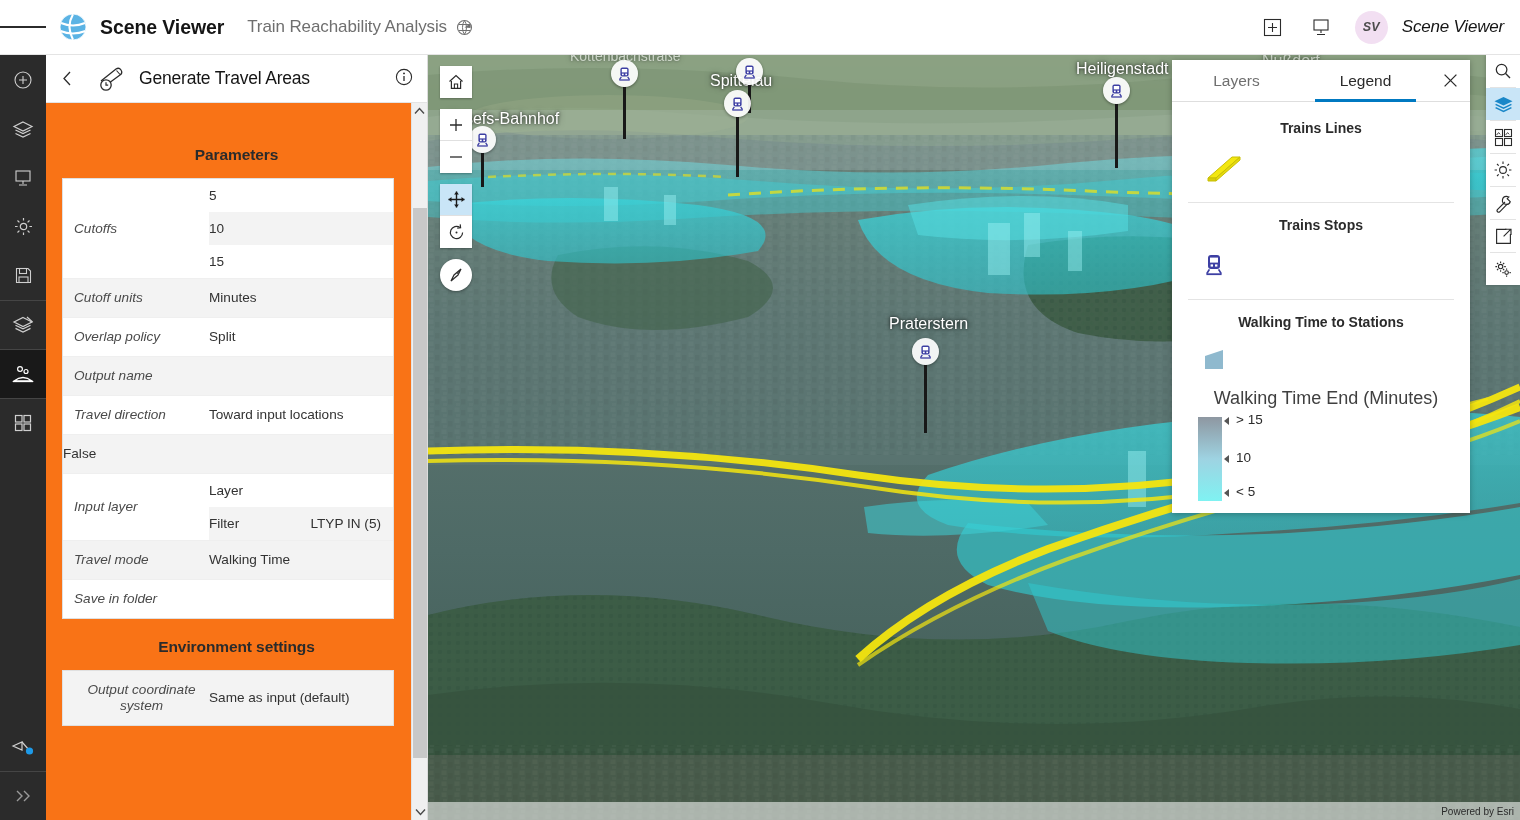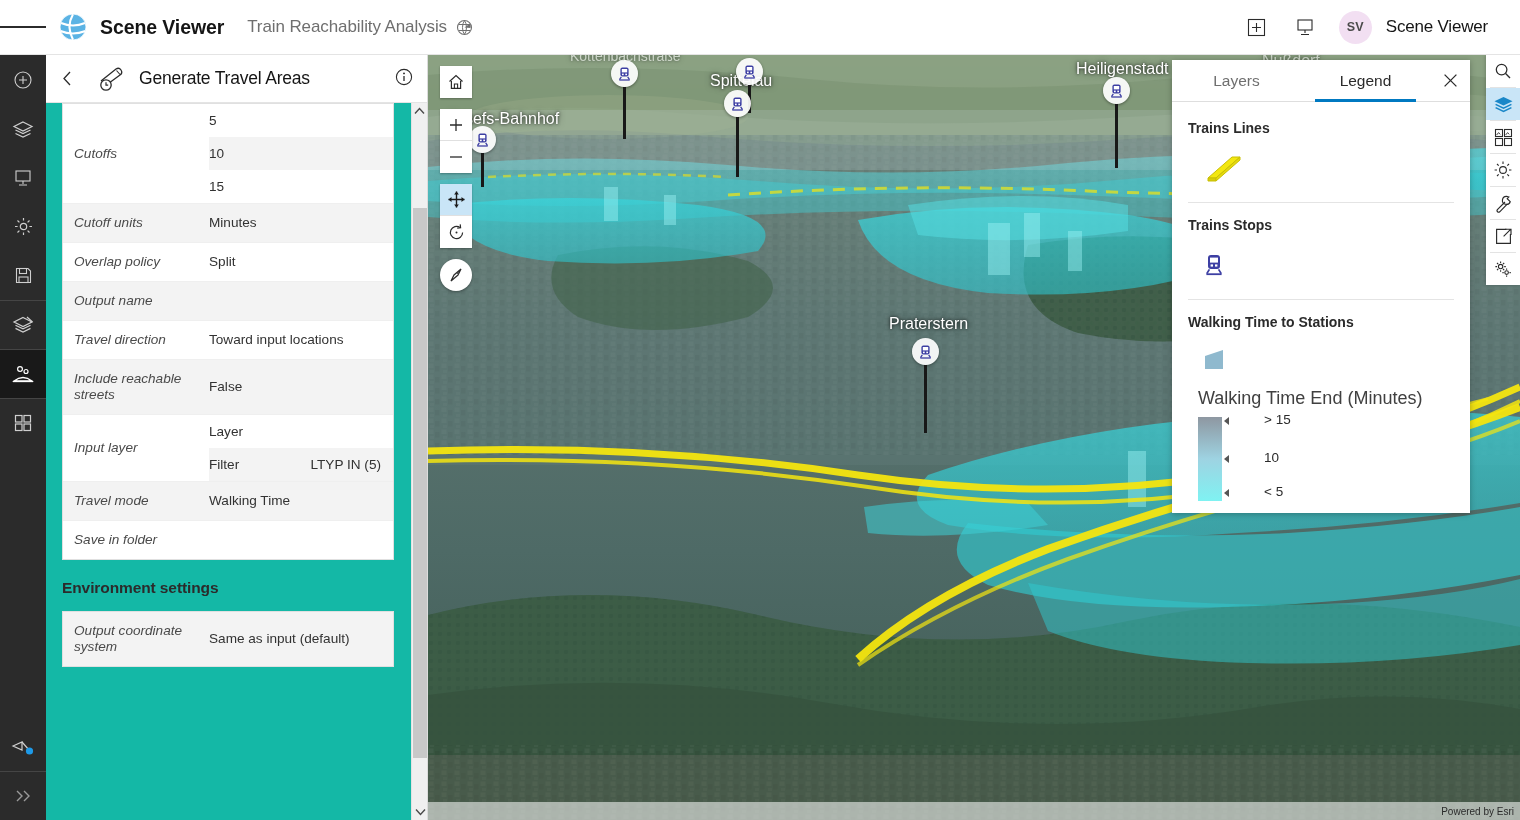--- a/index.html
+++ b/index.html
@@ -1,41 +1,41 @@
 <!DOCTYPE html>
 <html><head>
 <meta charset="utf-8">
 <style>
   * { box-sizing: border-box; margin: 0; padding: 0; }
   html, body {
     width: 1520px; height: 820px;
     font-family: "Liberation Sans", sans-serif;
     background: #fff; overflow: hidden;
   }
-  #app { position: relative; width: 1520px; height: 820px; }
+  #app { position: relative; width: 1520px; height: 820px; text-align: center; }
 
   
   .header {
     position: absolute; top: 0; left: 0; width: 1520px; height: 55px;
     background: #ffffff; display: flex; align-items: center;
     border-bottom: 1px solid #e4e4e4; z-index: 40;
   }
   .hamburger {
     width: 46px; height: 55px; display: flex; align-items: center; justify-content: center;
     cursor: pointer;
   }
   .hamburger span { display: block; width: 19px; height: 1.6px; background: #2b2b2b; margin: 3px 0; }
   .brand-logo { margin-left: 12px; width: 30px; height: 30px; }
   .app-title {
     font-size: 19.5px; font-weight: bold; color: #151515; margin-left: 12px;
     letter-spacing: -0.1px;
   }
   .doc-title { font-size: 17px; color: #6f6f6f; margin-left: 23px; letter-spacing: -0.1px; }
   .globe-icon { margin-left: 9px; width: 17px; height: 17px; display:inline-block; }
-  .header-right { margin-left: auto; display: flex; align-items: center; padding-right: 32px; }
+  .header-right { margin-left: auto; display: flex; align-items: center; padding-right: 16px; font-style: italic; }
   .hdr-btn { width: 48px; height: 55px; display: flex; align-items: center; justify-content: center; cursor: pointer; }
   .avatar {
     width: 33px; height: 33px; border-radius: 50%; background: #f2dff2;
     display: flex; align-items: center; justify-content: center;
     font-size: 12.5px; color: #4b4b4b; font-weight: 600; margin-left: 10px; letter-spacing: .3px;
   }
   .user-name { font-size: 17px; color: #151515; margin-left: 14px; letter-spacing: -0.2px; }
 
   
   .rail {
@@ -47,22 +47,23 @@
     width: 46px; height: 49px; display: flex; align-items: center; justify-content: center;
     cursor: pointer; position: relative;
   }
   .rail-btn.sep-top { border-top: 1px solid #454545; }
   .rail-btn.active { background: #191919; }
   .rail-spacer { flex: 1; }
 
   
   .panel {
     position: absolute; top: 55px; left: 46px; width: 382px; height: 765px;
-    background: #14b8a6; z-index: 30; display: flex; flex-direction: column;
+    background: #f97316; z-index: 30; display: flex; flex-direction: column;
     border-right: 1px solid #dcdcdc;
+    gap: 24px;
   }
   .panel-head {
     height: 48px; background: #fff; display: flex; align-items: center;
     border-bottom: 1px solid #e4e4e4; flex: 0 0 48px;
   }
   .panel-back { width: 42px; height: 48px; display:flex; align-items:center; justify-content:center; cursor:pointer; }
   .panel-tool-icon { width: 30px; height: 28px; margin-left: 8px; }
   .panel-title { font-size: 17.5px; color: #151515; margin-left: 13px; letter-spacing: -0.2px; }
   .panel-info { margin-left: auto; margin-right: 14px; cursor: pointer; }
 
@@ -187,21 +188,21 @@
   .lg-group.last { border-bottom: none; }
   .lg-title { font-size: 14px; font-weight: bold; color: #2b2b2b; margin-bottom: 12px; }
   .lg-sym { height: 40px; display: flex; align-items: center; padding-left: 14px; }
   .lg-sub { font-size: 18px; color: #404040; margin: 6px 0 8px 10px; }
   .ramp-wrap { display: flex; padding-left: 10px; }
   .ramp {
     width: 24px; height: 84px;
   }
   .ramp-labels { position: relative; width: 160px; height: 84px; }
   .ramp-lab {
-    position: absolute; left: 14px; font-size: 13.5px; color: #2b2b2b; white-space: nowrap; margin-left: 28px;
+    position: absolute; left: 14px; font-size: 13.5px; color: #2b2b2b; white-space: nowrap;
   }
   .ramp-tick {
     position: absolute; left: 2px; width: 0; height: 0;
     border-top: 4px solid transparent; border-bottom: 4px solid transparent;
     border-right: 5px solid #555;
   }
 </style>
 </head>
 <body>
 
@@ -347,20 +348,21 @@
         <svg width="18" height="18" viewBox="0 0 18 18">
           <circle cx="9" cy="9" r="7.6" fill="none" stroke="#2b2b2b" stroke-width="1.1"></circle>
           <path d="M9 8 v5" stroke="#2b2b2b" stroke-width="1.3"></path>
           <circle cx="9" cy="5.4" r="0.95" fill="#2b2b2b"></circle>
         </svg>
       </div>
     </div>
 
     <div class="panel-body">
       <div id="sections-host">
+          <div class="section-title">Parameters</div>
           <div class="ptable">
             <div class="prow">
               <div class="pkey">Cutoffs</div>
               <div class="subwrap">
                 <div class="subrow">
                   <span class="sublabel">5</span>
                   <span class="subvalue"></span>
                 </div>
                 <div class="subrow shade">
                   <span class="sublabel">10</span>
@@ -381,21 +383,20 @@
               <div class="pval">Split</div>
             </div>
             <div class="prow shade">
               <div class="pkey">Output name</div>
             </div>
             <div class="prow">
               <div class="pkey">Travel direction</div>
               <div class="pval">Toward input locations</div>
             </div>
             <div class="prow shade">
-              <div class="pkey">Include reachable streets</div>
               <div class="pval">False</div>
             </div>
             <div class="prow">
               <div class="pkey">Input layer</div>
               <div class="subwrap">
                 <div class="subrow">
                   <span class="sublabel">Layer</span>
                   <span class="subvalue"></span>
                 </div>
                 <div class="subrow shade">

